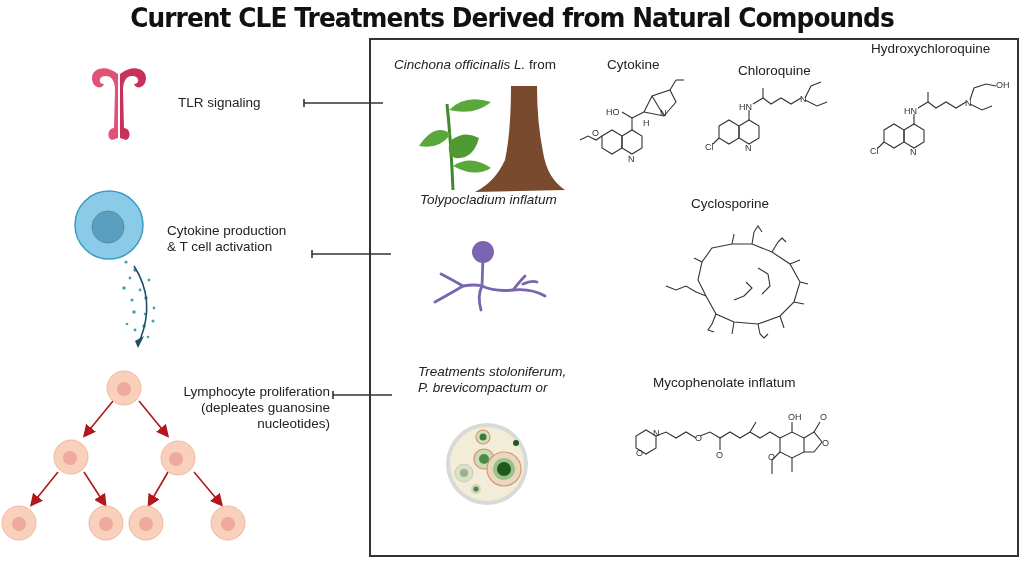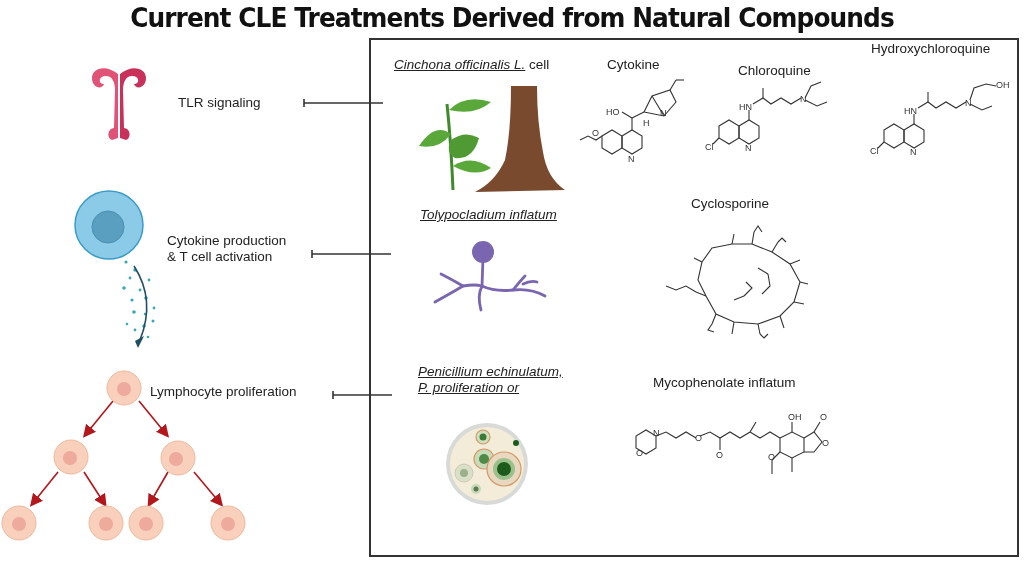--- a/index.html
+++ b/index.html
@@ -1,21 +1,21 @@
 <!DOCTYPE html>
 <html><head>
 <meta charset="utf-8">
 <style>
   html,body{margin:0;padding:0;background:#fff;}
   body{width:1024px;height:562px;position:relative;overflow:hidden;font-family:"Liberation Sans",sans-serif;color:#222;}
   .title{position:absolute;left:0;top:0;width:1024px;text-align:center;font-family:"DejaVu Sans",sans-serif;font-weight:bold;font-size:27px;letter-spacing:-1px;line-height:36px;color:#111;transform:scaleX(0.92);}
   .box{position:absolute;left:369px;top:38px;width:650px;height:519px;border:2px solid #333;box-sizing:border-box;}
   .lbl{position:absolute;font-size:13.5px;line-height:16px;color:#222;}
-  .it{font-style:italic;text-decoration:underline;}
-  .ctr{text-align:left;}
+  .it{font-style:italic;}
+  .ctr{text-align:right;}
   svg{position:absolute;overflow:visible;}
   .mol line,.mol polyline,.mol polygon,.mol path{stroke:#333;stroke-width:1.1;fill:none;}
   .mol text{font-family:"Liberation Sans",sans-serif;font-size:9px;fill:#333;}
 </style>
 </head>
 <body>
 
 <div class="title">Current CLE Treatments Derived from Natural Compounds</div>
 <div class="box"></div>
 
@@ -46,21 +46,21 @@
       <circle cx="71" cy="124" r="1.3"></circle>
       <circle cx="53" cy="134" r="1.3"></circle>
     <circle cx="70" cy="136" r="1.8"></circle>
       <circle cx="79" cy="131" r="1.5"></circle>
       <circle cx="61" cy="140" r="1.4"></circle>
       <circle cx="74" cy="147" r="1.3"></circle>
   </g>
   <path d="M60 76 Q82 110 66 150" stroke="#1f4d66" stroke-width="1.6" fill="none"></path>
   <polygon points="61,151 70,146 64,158" fill="#1f4d66"></polygon>
 </svg>
-<div class="lbl" style="left:167px;top:233px">
+<div class="lbl" style="left:167px;top:223px">
   <div>Cytokine production</div>
   <div>&amp; T cell activation</div>
 </div>
 <svg style="left:311px;top:249px" width="80" height="10">
   <line x1="1" y1="1" x2="1" y2="9" stroke="#333" stroke-width="1.6"></line>
   <line x1="1" y1="5" x2="80" y2="5" stroke="#333" stroke-width="1.6"></line>
 </svg>
 
 <svg style="left:0;top:368px" width="260" height="180" viewBox="0 0 260 180">
   <defs>
@@ -90,28 +90,30 @@
       <circle cx="70" cy="90" r="7"></circle>
       <circle cx="176" cy="91" r="7"></circle>
     <circle cx="19" cy="156" r="7"></circle>
       <circle cx="106" cy="156" r="7"></circle>
       <circle cx="146" cy="156" r="7"></circle>
       <circle cx="228" cy="156" r="7"></circle>
   </g>
 </svg>
 <div class="lbl ctr" style="left:150px;top:384px;width:180px">
   <div>Lymphocyte proliferation</div>
+  <div>(depleates guanosine</div>
+  <div>nucleotides)</div>
 </div>
 <svg style="left:332px;top:390px" width="60" height="10">
   <line x1="1" y1="1" x2="1" y2="9" stroke="#333" stroke-width="1.6"></line>
   <line x1="1" y1="5" x2="60" y2="5" stroke="#333" stroke-width="1.6"></line>
 </svg>
 
 <div class="lbl" style="left:394px;top:57px">
-  <span class="it">Cinchona officinalis L.</span><span> cell</span>
+  <span class="it">Cinchona officinalis L.</span><span> from</span>
 </div>
 <svg style="left:415px;top:82px" width="160" height="112" viewBox="0 0 160 112">
   <path d="M32 22 Q36 60 38 108" stroke="#3f8a2a" stroke-width="3" fill="none"></path>
   <path d="M34 28 Q50 12 76 20 Q60 34 34 28 Z" fill="#5aa83a"></path>
   <path d="M36 52 Q20 40 4 64 Q24 68 36 52 Z" fill="#5aa83a"></path>
   <path d="M36 58 Q50 48 64 56 Q58 78 40 76 Q30 70 36 58 Z" fill="#4f9a32"></path>
   <path d="M38 84 Q56 72 76 86 Q60 96 38 84 Z" fill="#5aa83a"></path>
   <path d="M96 4 L122 4 Q122 40 128 70 Q132 96 150 108 L60 110 Q80 100 90 78 Q96 50 96 4 Z" fill="#7a4a2e"></path>
 </svg>
 
@@ -160,21 +162,21 @@
   <line x1="58" y1="10" x2="58" y2="0"></line>
   <polyline points="100,8 104,-4 116,-8 126,-6"></polyline>
   <polyline points="100,12 112,18 122,14"></polyline>
   <text x="34" y="22">HN</text>
   <text x="95" y="14">N</text>
   <text x="126" y="-4">OH</text>
   <text x="0" y="62">Cl</text>
   <text x="40" y="63">N</text>
 </svg>
 
-<div class="lbl it" style="left:420px;top:207px">Tolypocladium inflatum</div>
+<div class="lbl it" style="left:420px;top:192px">Tolypocladium inflatum</div>
 <svg style="left:433px;top:240px" width="115" height="72" viewBox="0 0 115 72">
   <g stroke="#7a66b0" stroke-width="2.8" fill="none" stroke-linecap="round">
     <line x1="50" y1="18" x2="49" y2="46"></line>
     <path d="M2 62 Q20 52 30 46 Q42 44 49 46 Q62 52 80 50 Q98 48 112 56"></path>
     <path d="M8 34 Q16 38 30 46"></path>
     <path d="M49 46 Q44 56 48 70"></path>
     <path d="M80 50 Q88 40 92 36"></path>
     <path d="M90 44 Q98 40 104 42"></path>
   </g>
   <circle cx="50" cy="12" r="11" fill="#7a66b0"></circle>
@@ -202,22 +204,22 @@
       <polyline points="34,54 24,48 14,52 4,48"></polyline>
     <line x1="40" y1="24" x2="32" y2="20"></line>
     <line x1="96" y1="30" x2="106" y2="36"></line>
       <polyline points="106,36 108,48 100,56"></polyline>
     <line x1="72" y1="62" x2="82" y2="58"></line>
       <polyline points="82,58 90,50 84,44"></polyline>
   </g>
 </svg>
 
 <div class="lbl it" style="left:418px;top:364px">
-  <div>Penicillium echinulatum,</div>
-  <div>P. proliferation or</div>
+  <div>Treatments stoloniferum,</div>
+  <div>P. brevicompactum or</div>
 </div>
 <svg style="left:444px;top:421px" width="86" height="86" viewBox="0 0 86 86">
   <circle cx="43" cy="43" r="41" fill="#d8dad8"></circle>
   <circle cx="43" cy="43" r="37" fill="#f3ecd9"></circle>
   <g stroke="#d59868" stroke-width="1.2">
     <circle cx="39" cy="16" r="7" fill="#cfe0c0"></circle>
     <circle cx="40" cy="38" r="10" fill="#c8dcb8"></circle>
     <circle cx="60" cy="48" r="17" fill="#e8d8c0"></circle>
   </g>
   <circle cx="39" cy="16" r="3.5" fill="#3d7a36"></circle>

